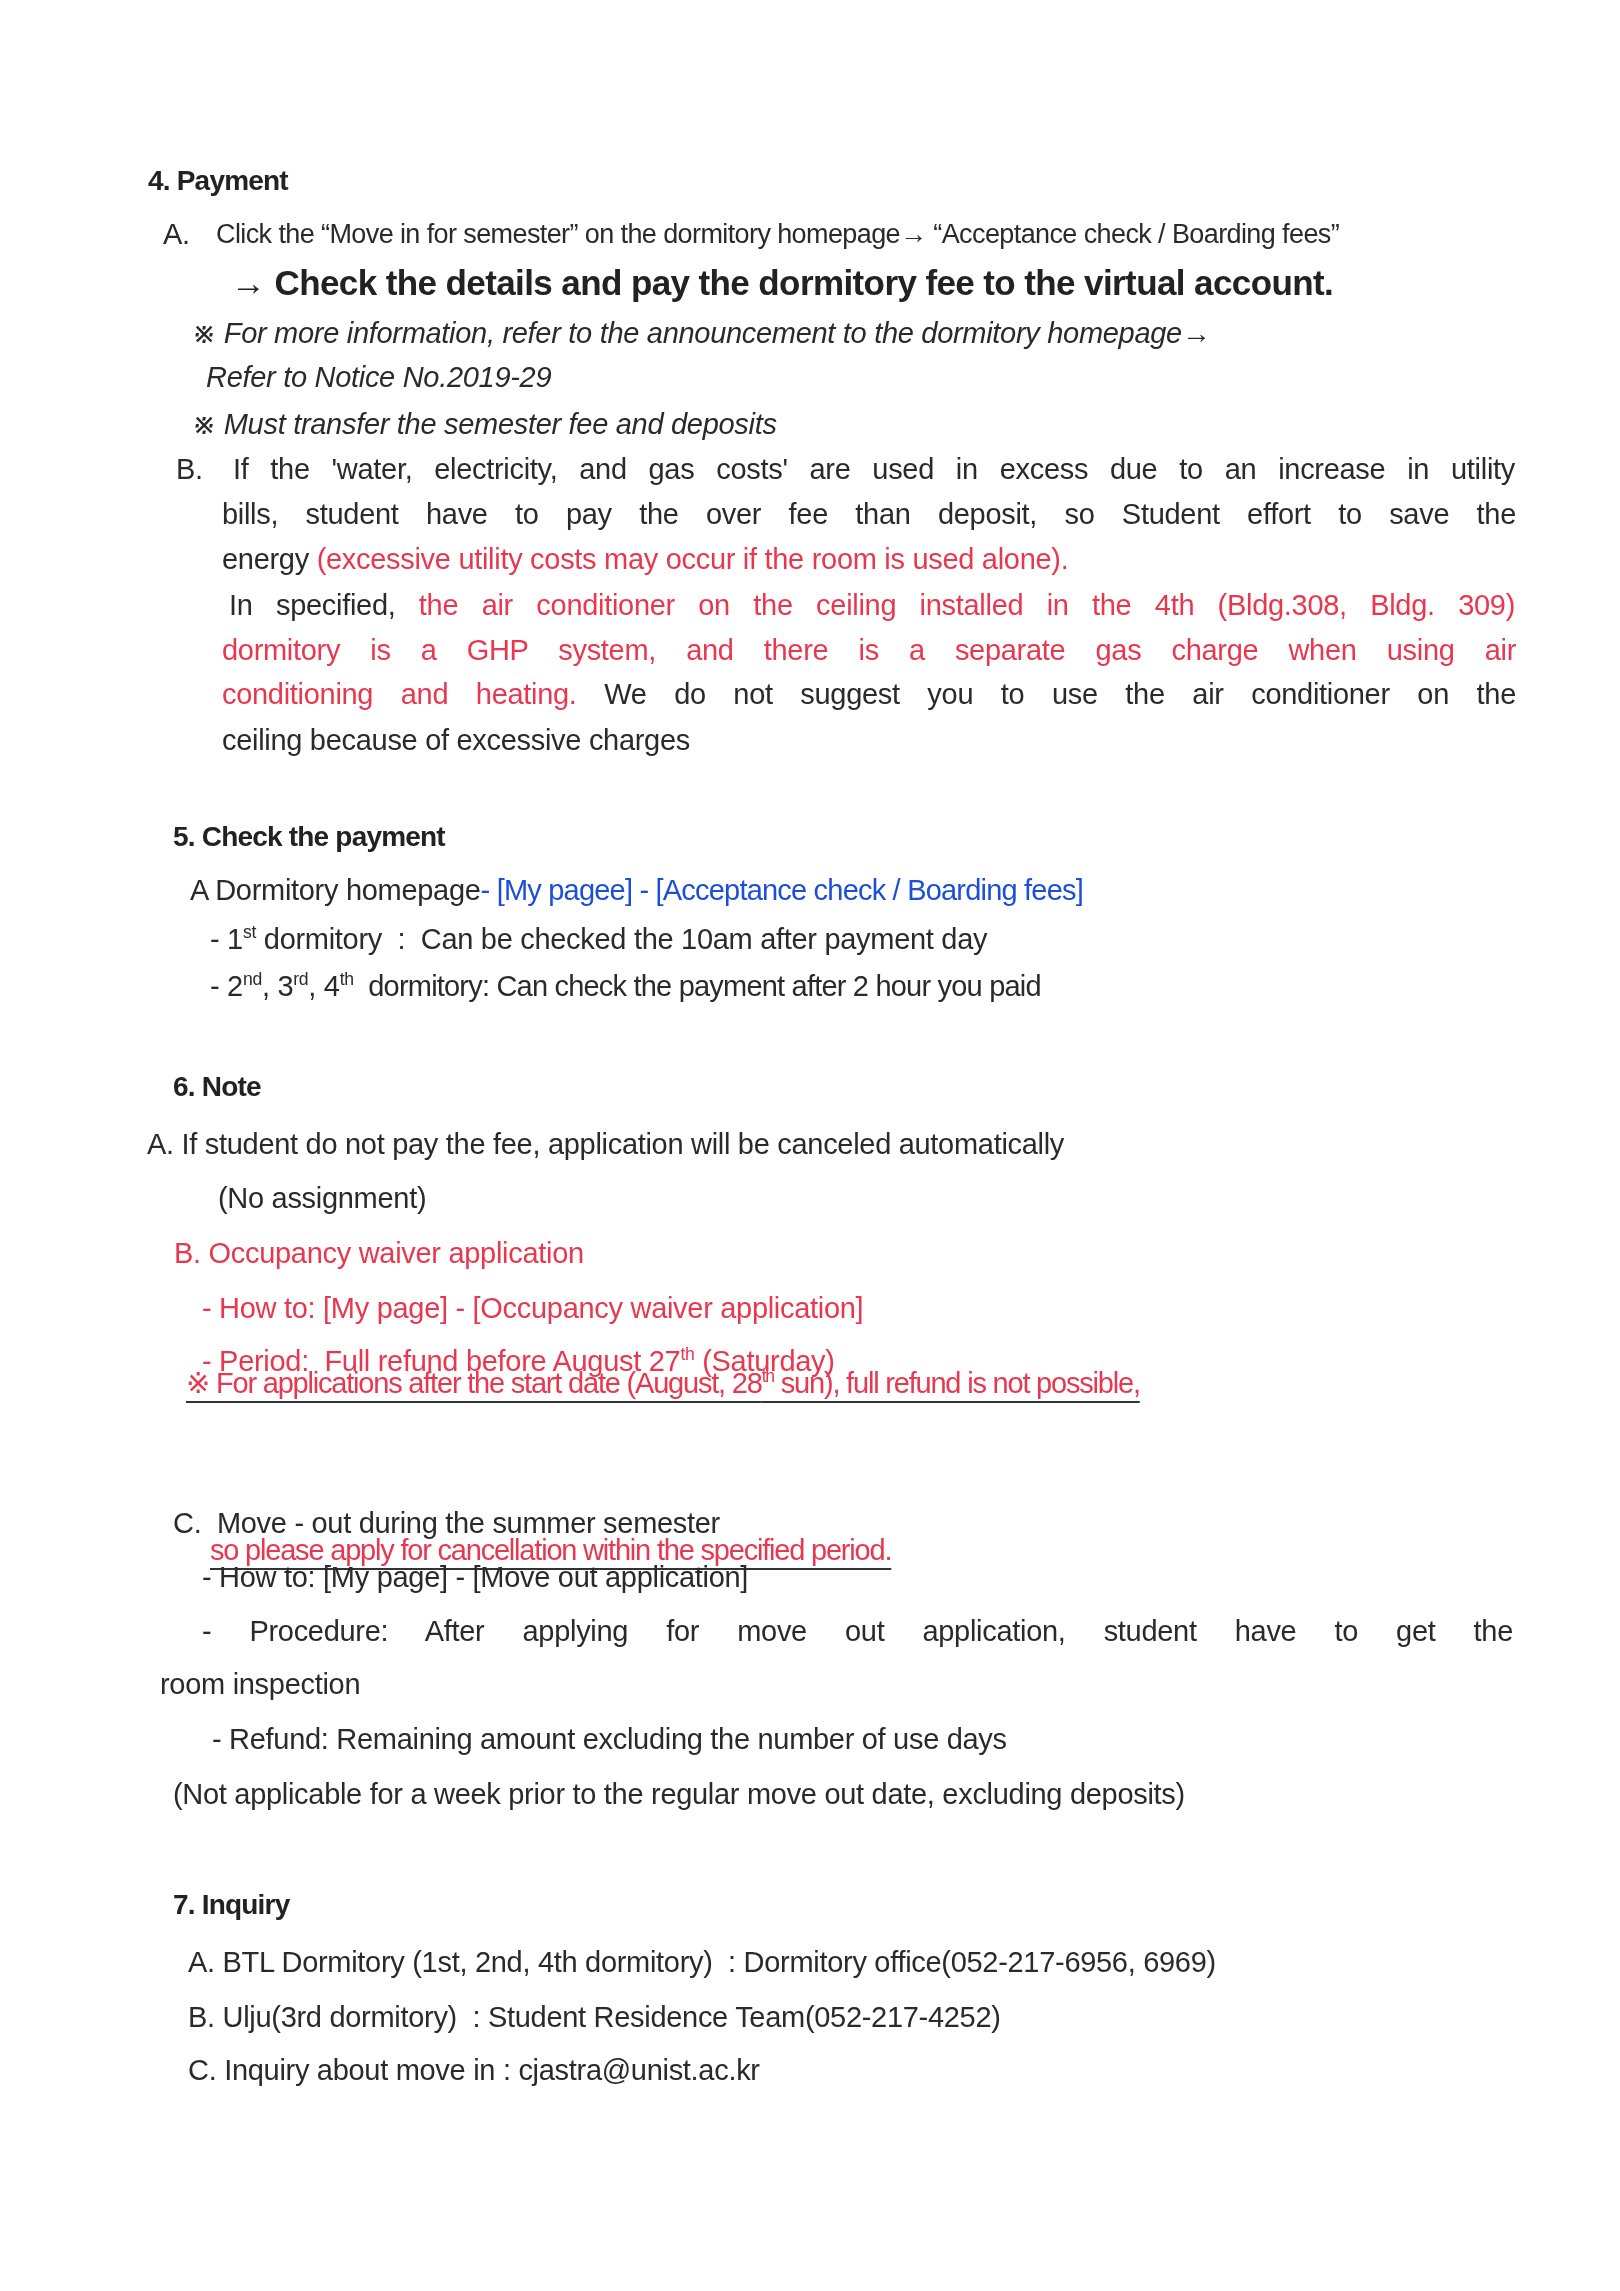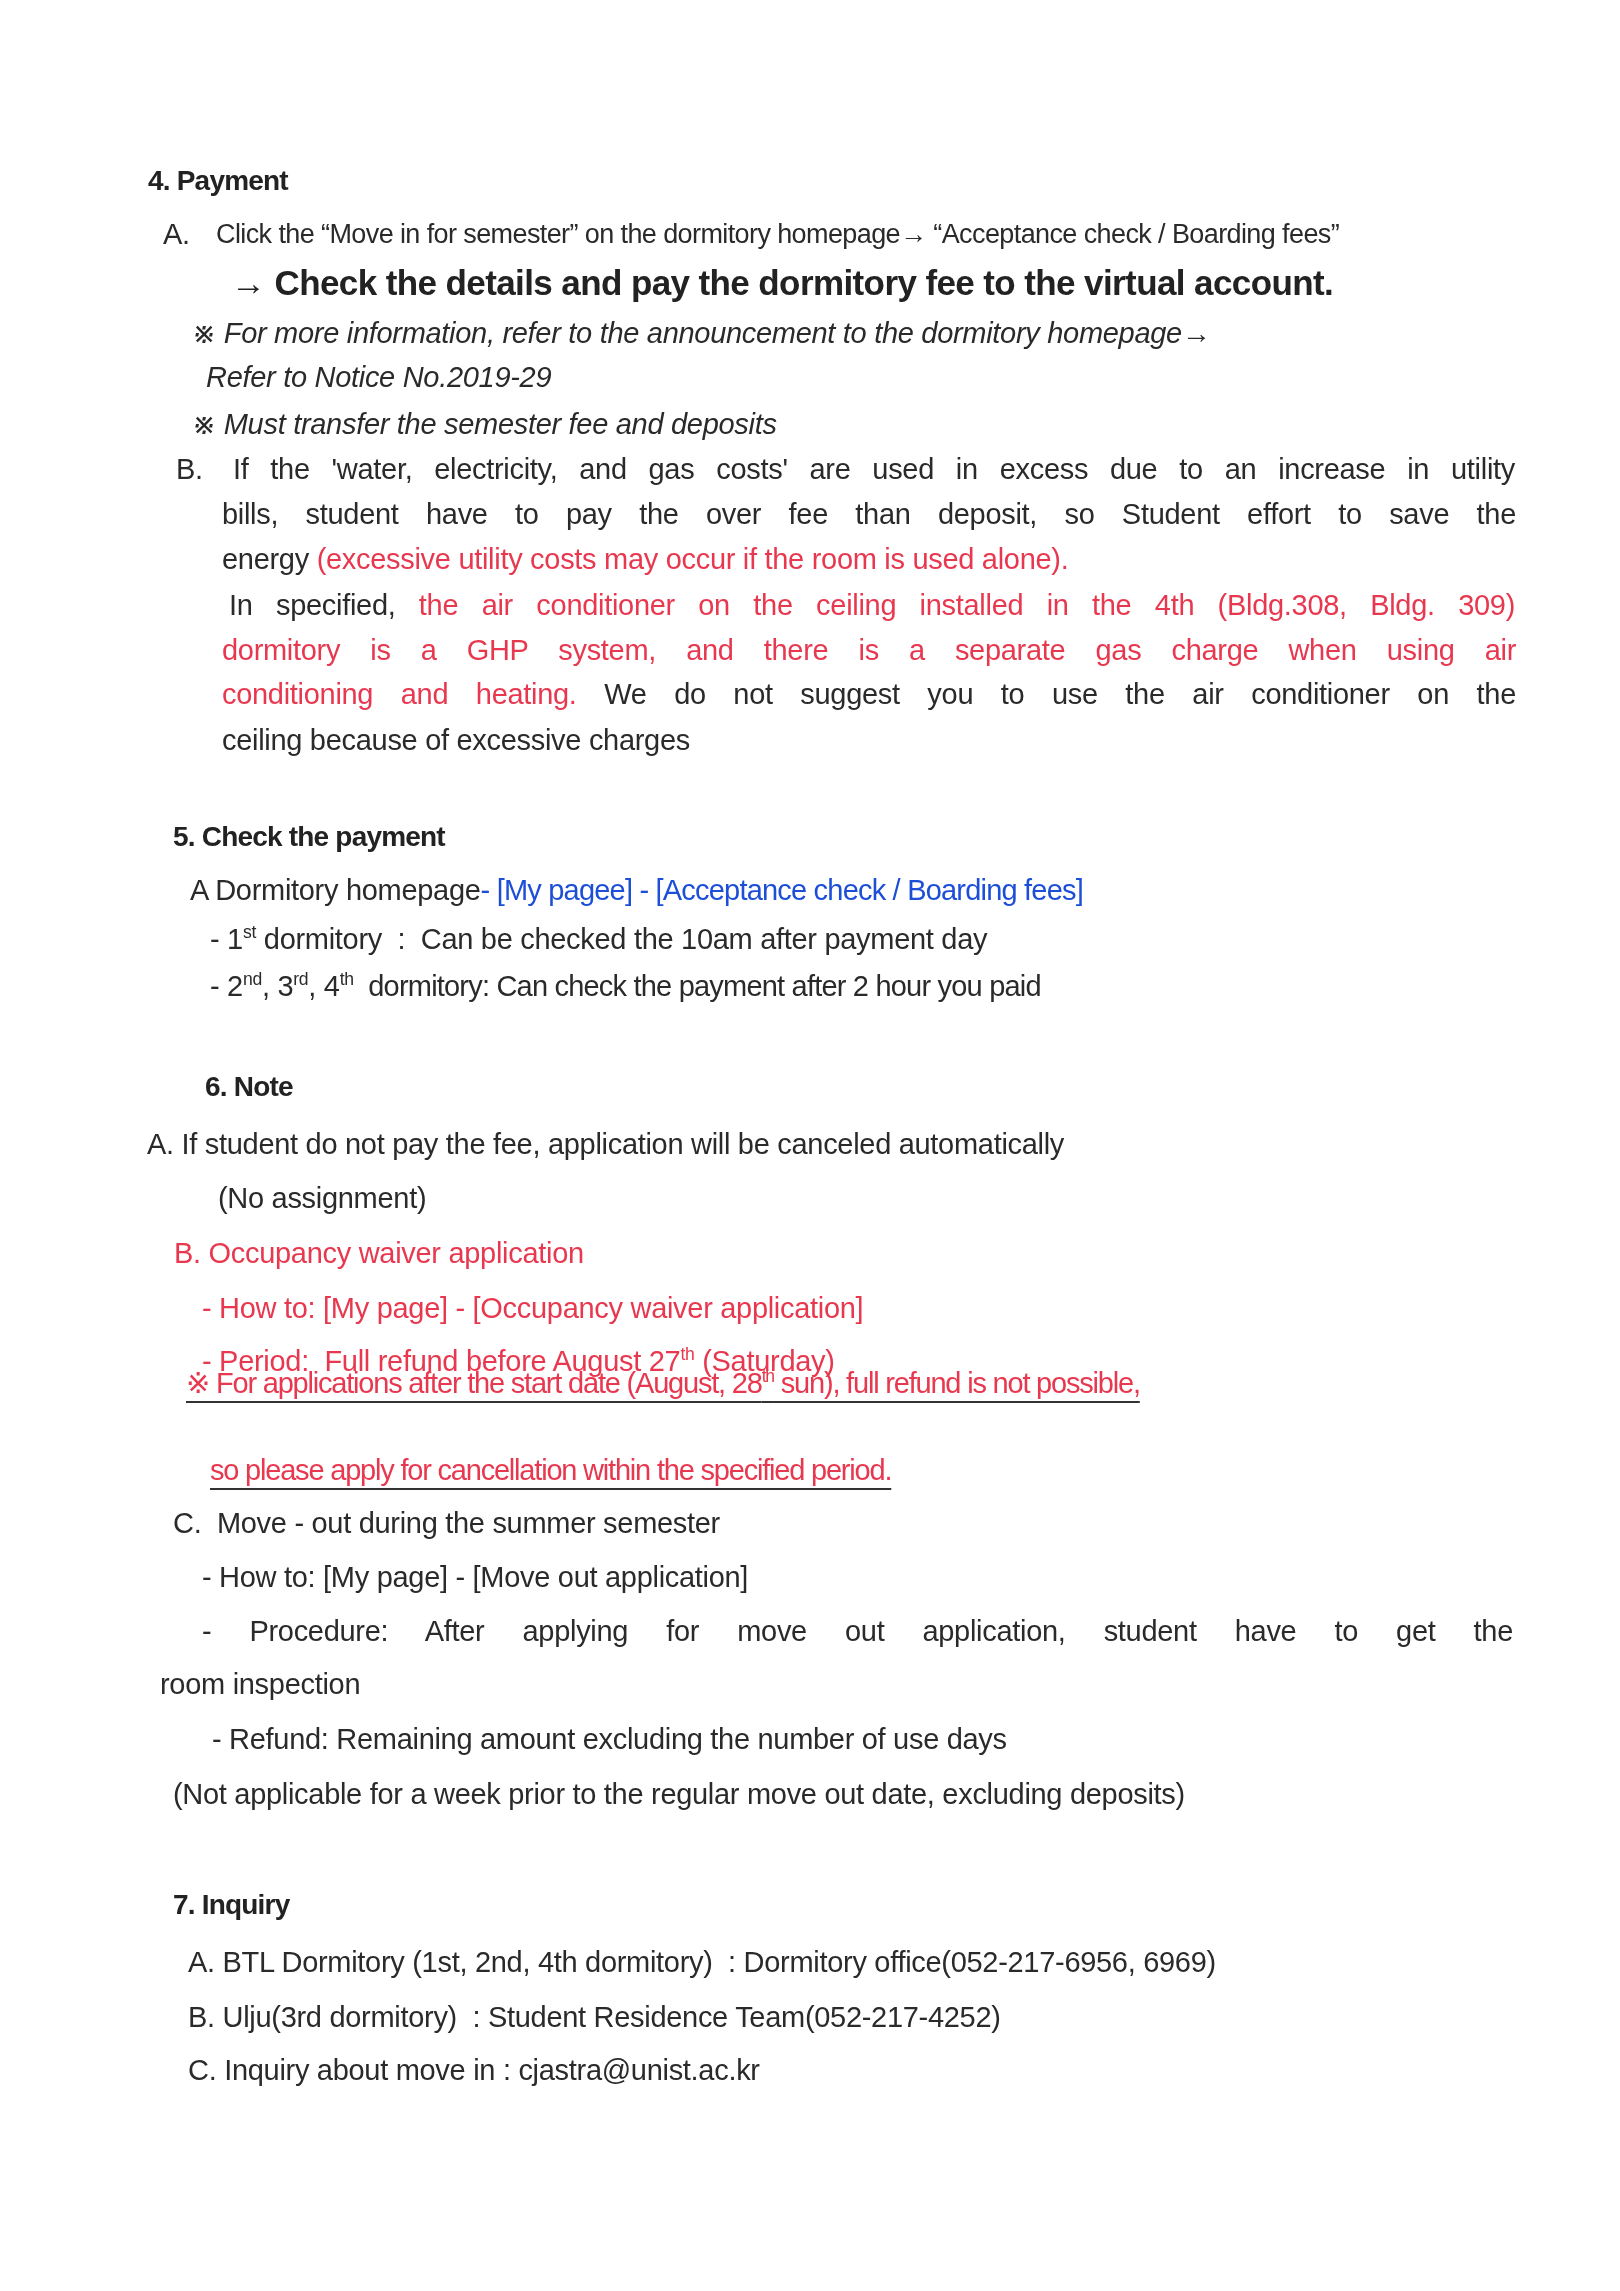--- a/index.html
+++ b/index.html
@@ -54,28 +54,28 @@
 <div class="ln" style="left:190px; top:872px;">
   <span>A Dormitory homepage</span><span class="redb">- [My pagee] - [Acceptance check / Boarding fees]</span>
 </div>
 <div class="ln" style="left:210px; top:921px;">
   <span>- 1</span><sup>st</sup><span style="white-space:pre;"> dormitory  :  Can be checked the 10am after payment day</span>
 </div>
 <div class="ln" style="left:210px; top:968px;">
   <span>- 2</span><sup>nd</sup><span>, 3</span><sup>rd</sup><span>, 4</span><sup>th</sup><span style="white-space:pre; letter-spacing:-0.8px;">  dormitory: Can check the payment after 2 hour you paid</span>
 </div>
 
-<div class="ln h" style="left:173px; top:1065px;margin-left:32px;">6. Note</div>
+<div class="ln h" style="left:173px; top:1065px;">6. Note</div>
 <div class="ln" style="left:147px; top:1126px;">A. If student do not pay the fee, application will be canceled automatically</div>
 <div class="ln" style="left:218px; top:1180px;">(No assignment)</div>
 <div class="ln red" style="left:174px; top:1235px;">B. Occupancy waiver application</div>
 <div class="ln red" style="left:202px; top:1290px;">- How to: [My page] - [Occupancy waiver application]</div>
 <div class="ln red" style="left:202px; top:1343px; white-space:pre;"><span>- Period:  Full refund before August 27</span><sup>th</sup><span> (Saturday)</span></div>
 <div class="ln red ul" style="left:186px; top:1365px; letter-spacing:-1.2px; width:961px;"><span>※ For applications after the start date (August, 28</span><sup>th</sup><span> sun), full refund is not possible,</span></div>
-<div class="ln red ul" style="left:210px; top:1452px; letter-spacing:-1.2px;">so please apply for cancellation within the specified period.</div>
+<div class="ln red ul" style="left:210px; top:1532px; letter-spacing:-1.2px;">so please apply for cancellation within the specified period.</div>
 <div class="ln" style="left:173px; top:1505px; white-space:pre;">C.  Move - out during the summer semester</div>
 <div class="ln" style="left:202px; top:1559px;">- How to: [My page] - [Move out application]</div>
 <div class="ln just" style="left:202px; top:1613px; width:1311px; white-space:normal;">-  Procedure: After applying for move out application, student have to get the</div>
 <div class="ln" style="left:160px; top:1666px;">room inspection</div>
 <div class="ln" style="left:202px; top:1721px;margin-left:10px;">- Refund: Remaining amount excluding the number of use days</div>
 <div class="ln" style="left:173px; top:1776px;">(Not applicable for a week prior to the regular move out date, excluding deposits)</div>
 
 <div class="ln h" style="left:173px; top:1883px;">7. Inquiry</div>
 <div class="ln" style="left:188px; top:1944px; white-space:pre;">A. BTL Dormitory (1st, 2nd, 4th dormitory)  : Dormitory office(052-217-6956, 6969)</div>
 <div class="ln" style="left:188px; top:1999px; white-space:pre;">B. Ulju(3rd dormitory)  : Student Residence Team(052-217-4252)</div>

